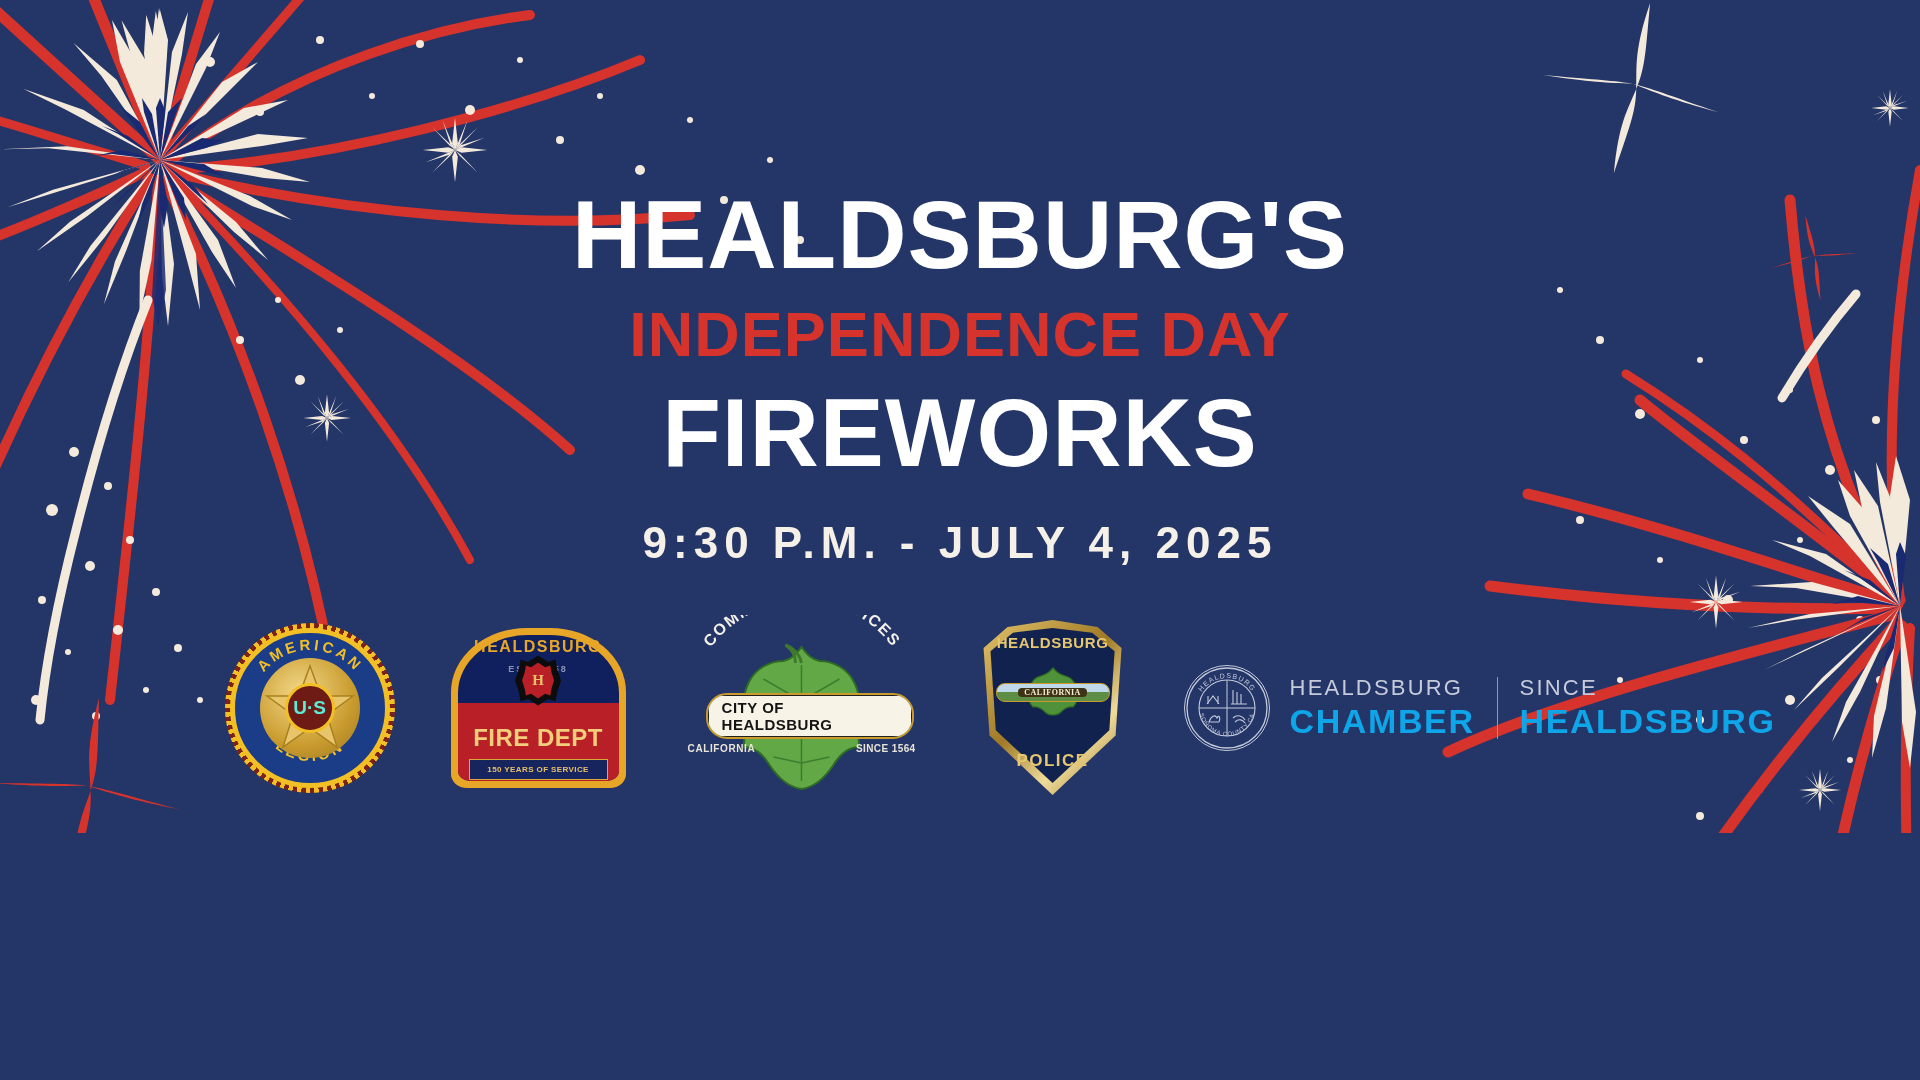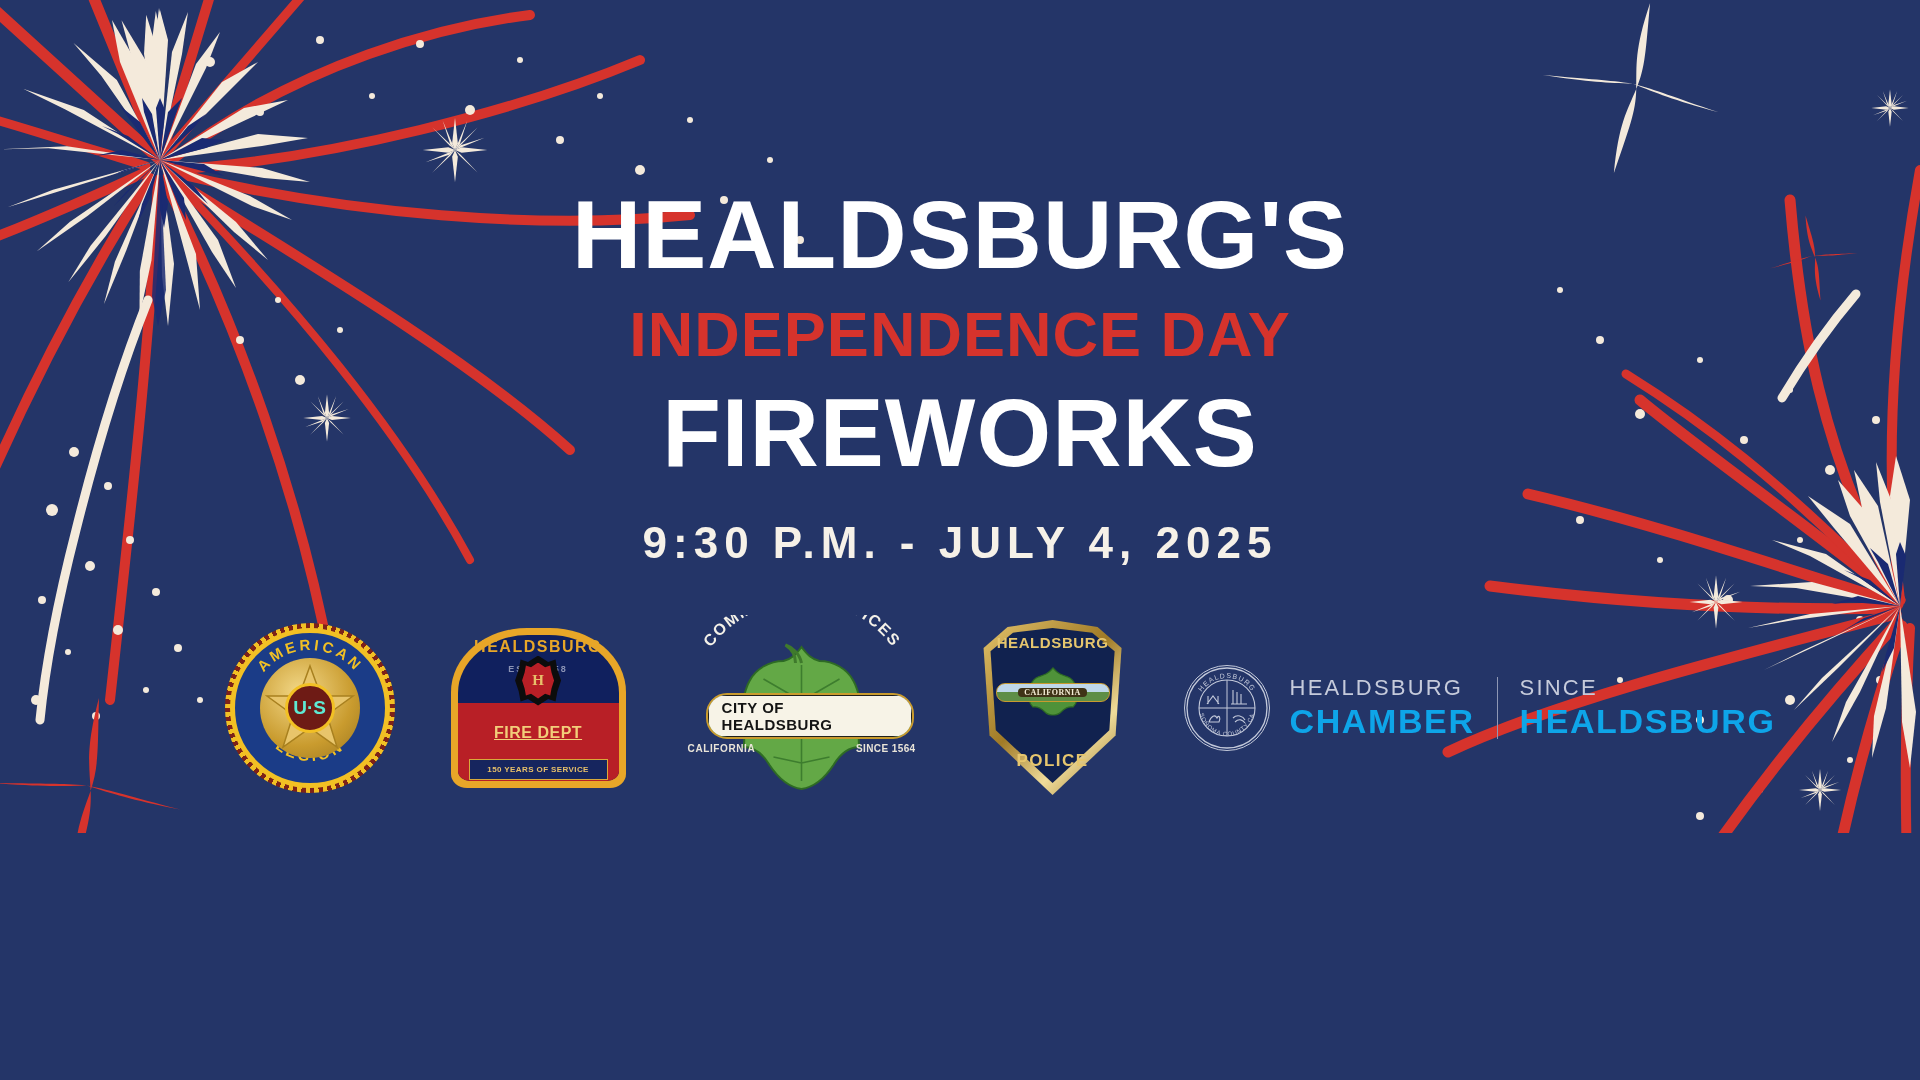--- a/index.html
+++ b/index.html
@@ -107,21 +107,21 @@
   .fire-est{position:absolute;top:36px;left:0;right:0;text-align:center;
      color:#8B93B5;font-size:9px;font-weight:bold;letter-spacing:2px;}
   .fire-emblem{position:absolute;top:28px;left:50%;transform:translateX(-50%);
      width:46px;height:50px;background:#0C0C0C;
      clip-path:polygon(50% 0,72% 13%,88% 8%,92% 28%,100% 50%,92% 72%,88% 92%,72% 87%,50% 100%,28% 87%,12% 92%,8% 72%,0 50%,8% 28%,12% 8%,28% 13%);
      display:flex;align-items:center;justify-content:center;}
   .fire-emblem-in{width:32px;height:36px;background:#B81F26;
      clip-path:polygon(50% 0,72% 13%,88% 8%,92% 28%,100% 50%,92% 72%,88% 92%,72% 87%,50% 100%,28% 87%,12% 92%,8% 72%,0 50%,8% 28%,12% 8%,28% 13%);
      color:#E8C06A;font-size:15px;font-weight:bold;display:flex;align-items:center;justify-content:center;font-family:"Liberation Serif",serif;}
   .fire-name{position:absolute;top:96px;left:0;right:0;text-align:center;
-     color:#F2CE7A;font-size:16px;font-weight:bold;letter-spacing:0.5px;text-decoration:underline;}
+     color:#F2CE7A;font-size:24px;font-weight:bold;letter-spacing:0.5px;}
   .fire-ribbon{position:absolute;bottom:8px;left:18px;right:18px;height:19px;
      background:#16255E;border:1px solid #D9A93B;display:flex;align-items:center;justify-content:center;
      color:#E8C06A;font-size:8px;font-weight:bold;letter-spacing:0.4px;}
 
   
   .city{width:240px;height:185px;position:relative;}
   .city-arc{position:absolute;top:0;left:0;width:240px;height:70px;}
   .city-leaf{position:absolute;left:50%;top:26px;transform:translateX(-50%);
      width:145px;height:150px;}
   .city-band{position:absolute;left:24px;right:8px;top:78px;height:42px;

